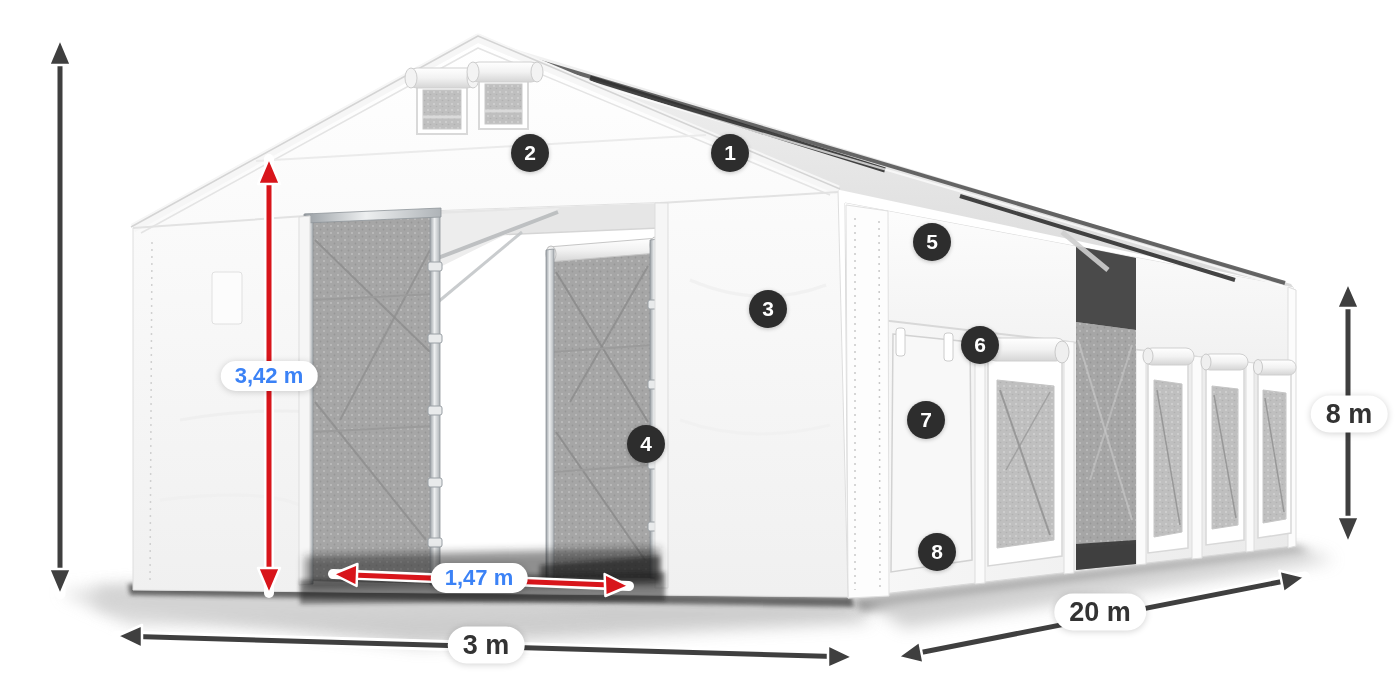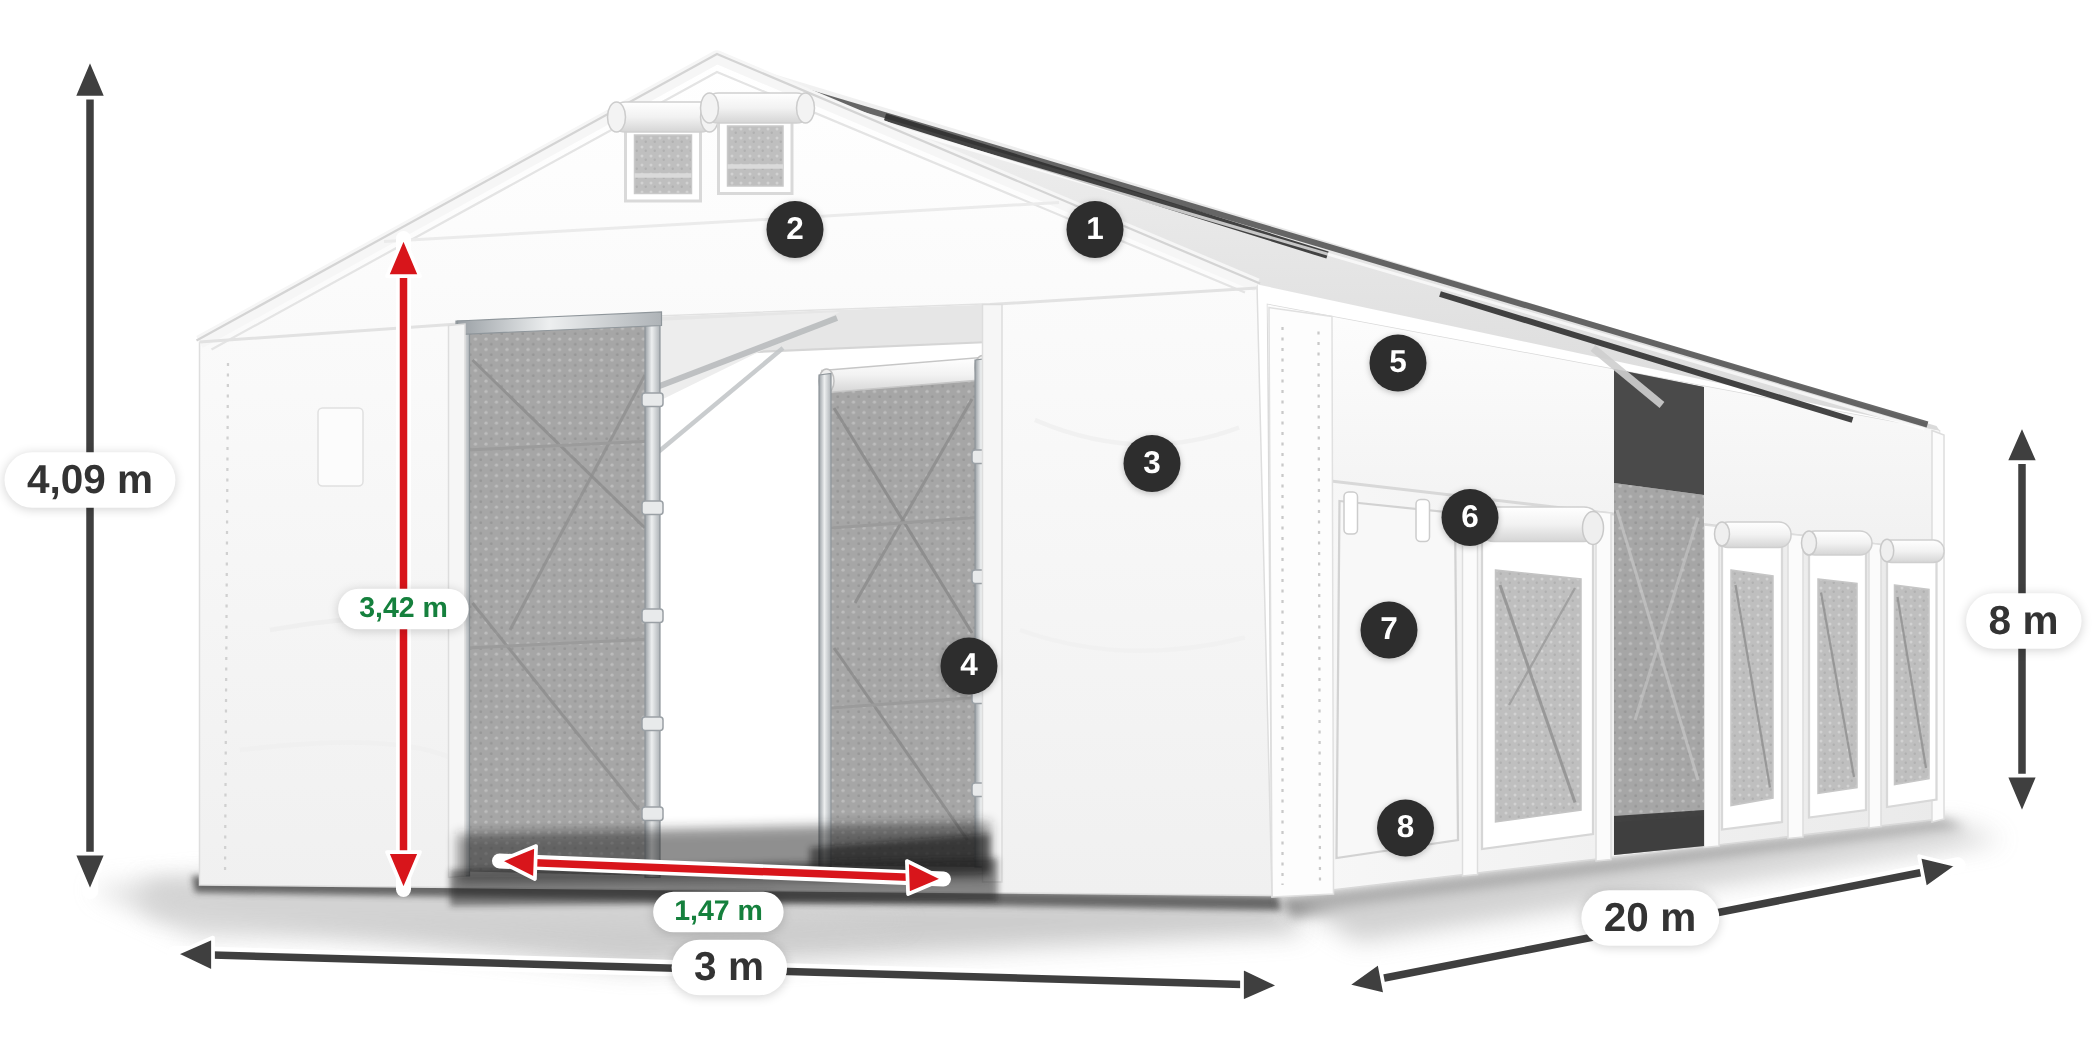--- a/index.html
+++ b/index.html
@@ -2,21 +2,21 @@
 <html><head>
 <meta charset="utf-8">
 <style>
   html,body{margin:0;padding:0;background:#ffffff;}
   .stage{position:relative;width:1400px;height:700px;background:#ffffff;overflow:hidden;
          font-family:"Liberation Sans","DejaVu Sans",sans-serif;}
   .stage svg{position:absolute;left:0;top:0;}
   .pill{position:absolute;transform:translate(-50%,-50%);background:#ffffff;border-radius:22px;
         padding:5px 15px;font-weight:bold;font-size:27px;line-height:1;color:#333333;
         box-shadow:0 1px 7px rgba(0,0,0,.18);white-space:nowrap;z-index:5;}
-  .pill.red{color:#15803d;font-size:19px;padding:4px 14px;margin-top:30px;}
+  .pill.red{color:#3b82f6;font-size:22px;padding:4px 14px;}
   .badge{position:absolute;transform:translate(-50%,-50%);width:38px;height:38px;border-radius:50%;
          background:#2d2d2d;color:#ffffff;font-weight:bold;font-size:21px;display:flex;
          align-items:center;justify-content:center;z-index:4;box-shadow:0 1px 4px rgba(0,0,0,.25);}
 </style>
 </head>
 <body>
 
 <div class="stage">
 
 <svg width="1400" height="700" viewBox="0 0 1400 700">
@@ -273,21 +273,20 @@
     </g>
     <g>
       <path d="M1348,284 L1348,542" stroke="#ffffff" stroke-width="11" fill="none"></path>
       <path d="M1348,299 L1348,527" stroke="#3f3f3f" stroke-width="5" fill="none"></path>
       <polygon points="1337,308 1348,283 1359,308" fill="#3f3f3f" stroke="#ffffff" stroke-width="2.5" stroke-linejoin="round"></polygon>
       <polygon points="1337,517 1348,543 1359,517" fill="#3f3f3f" stroke="#ffffff" stroke-width="2.5" stroke-linejoin="round"></polygon>
     </g>
   </g>
 </svg>
 
-<div class="pill" style="left:60px;top:320px">4,09 m</div>
 <div class="pill red" style="left:269px;top:376px">3,42 m</div>
 <div class="pill red" style="left:479px;top:578px">1,47 m</div>
 <div class="pill" style="left:486px;top:645px">3 m</div>
 <div class="pill" style="left:1100px;top:612px">20 m</div>
 <div class="pill" style="left:1349px;top:414px">8 m</div>
 
 <div class="badge" style="left:730px;top:153px">1</div>
 <div class="badge" style="left:530px;top:153px">2</div>
 <div class="badge" style="left:768px;top:309px">3</div>
 <div class="badge" style="left:646px;top:444px">4</div>

